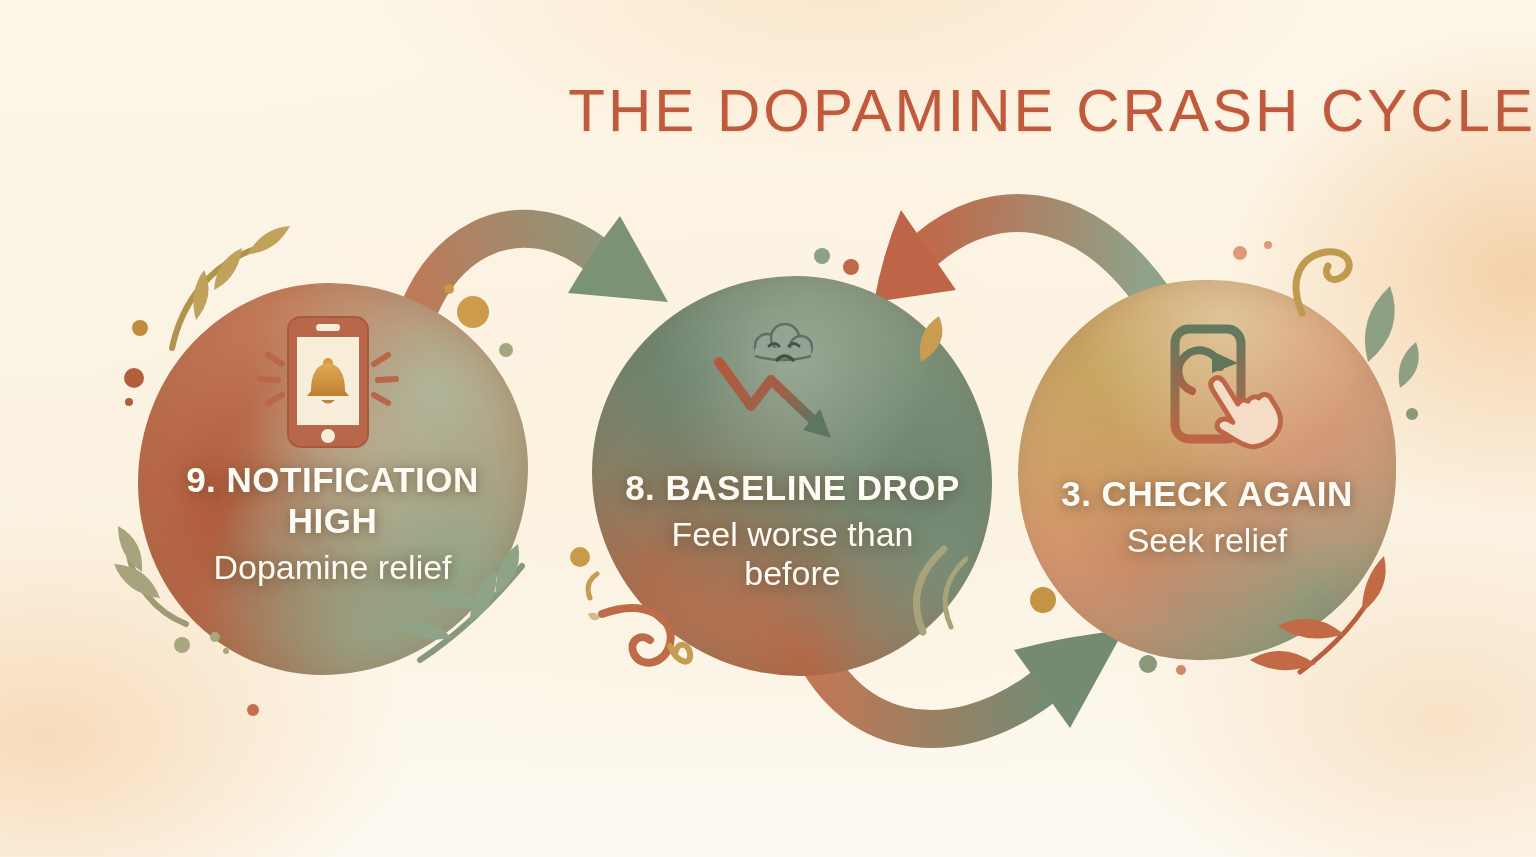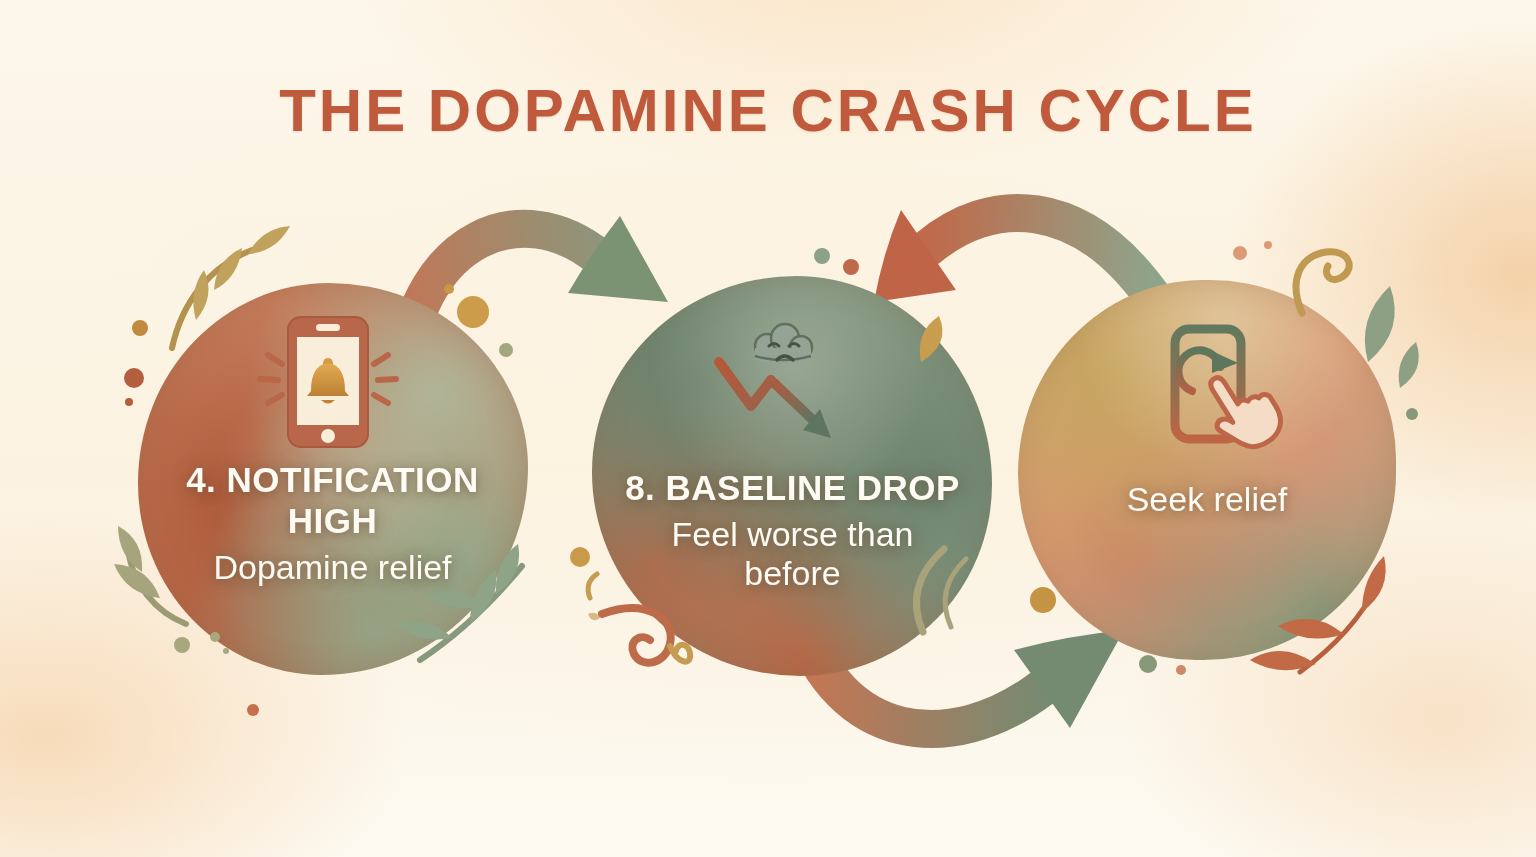--- a/index.html
+++ b/index.html
@@ -9,22 +9,22 @@
     background:
       radial-gradient(ellipse 420px 360px at 99% 32%, rgba(244,208,166,.95) 0%, rgba(244,208,166,0) 70%),
       radial-gradient(ellipse 700px 280px at 55% -4%, rgba(250,227,197,.9) 0%, rgba(250,227,197,0) 72%),
       radial-gradient(ellipse 520px 330px at 3% 86%, rgba(247,216,180,.9) 0%, rgba(247,216,180,0) 70%),
       radial-gradient(ellipse 460px 300px at 94% 84%, rgba(247,221,190,.8) 0%, rgba(247,221,190,0) 70%),
       radial-gradient(ellipse 900px 500px at 50% 45%, rgba(252,242,224,1) 0%, rgba(252,242,224,0) 80%),
       linear-gradient(180deg,#fdf7ea 0%, #fbf2e1 55%, #fdfaf2 100%);
   }
   .layer{position:absolute;inset:0;width:100%;height:100%;}
   .title{
-    position:absolute;top:76px;left:0;width:100%;text-align:center;
-    font-size:60px;font-weight:700;letter-spacing:3px;color:#bf5a3c;
+    position:absolute;top:76px;left:0;width:100%;text-align:right;
+    font-size:60px;font-weight:400;letter-spacing:3px;color:#bf5a3c;
     text-shadow:0 1px 2px rgba(150,80,50,.15);
   }
   .node{position:absolute;box-shadow:inset 0 0 30px rgba(110,70,45,.18);}
   .node-1{
     left:138px;top:283px;width:390px;height:392px;
     border-radius:49% 51% 53% 47% / 51% 47% 53% 49%;
     background:
       radial-gradient(circle at 50% 52%, rgba(235,225,205,.22) 0%, rgba(235,225,205,0) 42%),
       radial-gradient(circle at 76% 28%, rgba(175,189,161,.85) 0%, rgba(175,189,161,0) 46%),
       radial-gradient(circle at 82% 72%, rgba(146,166,135,.95) 0%, rgba(146,166,135,0) 58%),
@@ -265,24 +265,25 @@
     <g transform="translate(84,96) rotate(-32)">
       <path d="M 0 -38 C 5 -38 7 -34 7 -28 L 7 -4
                C 11 -6 15 -5 17 -1 C 21 -3 26 -2 28 2 C 32 0 37 2 38 7
                L 38 18 C 38 34 28 44 12 44 C -2 44 -8 38 -14 26
                L -22 10 C -25 4 -20 -1 -14 1 C -10 2 -8 6 -7 9 L -7 -28
                C -7 -34 -5 -38 0 -38 Z" fill="#f4dcc6" stroke="#bd6748" stroke-width="5" stroke-linejoin="round"></path>
     </g>
   </svg>
 
   <div class="node-text nt-1">
-    <h2>4. NOTIFICATION HIGH</h2>
+    <h2>9. NOTIFICATION HIGH</h2>
     <p>Dopamine relief</p>
   </div>
   <div class="node-text nt-2">
     <h2>8. BASELINE DROP</h2>
     <p>Feel worse than before</p>
   </div>
   <div class="node-text nt-3">
+    <h2>3. CHECK AGAIN</h2>
     <p>Seek relief</p>
   </div>
 
 </div>
 
 </body></html>

